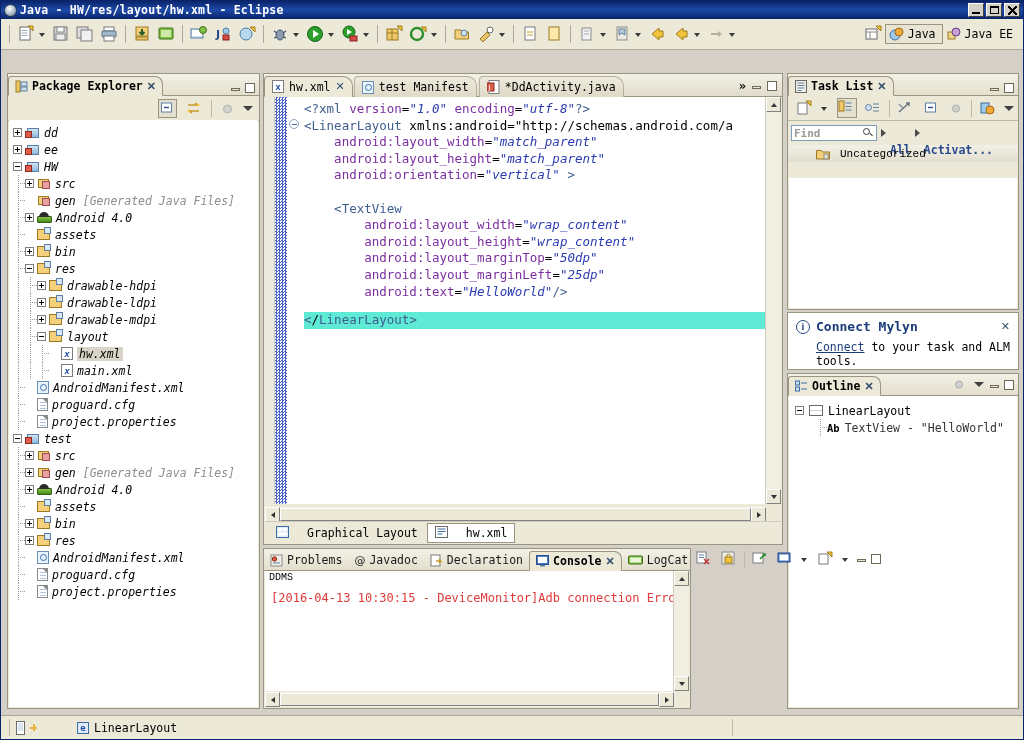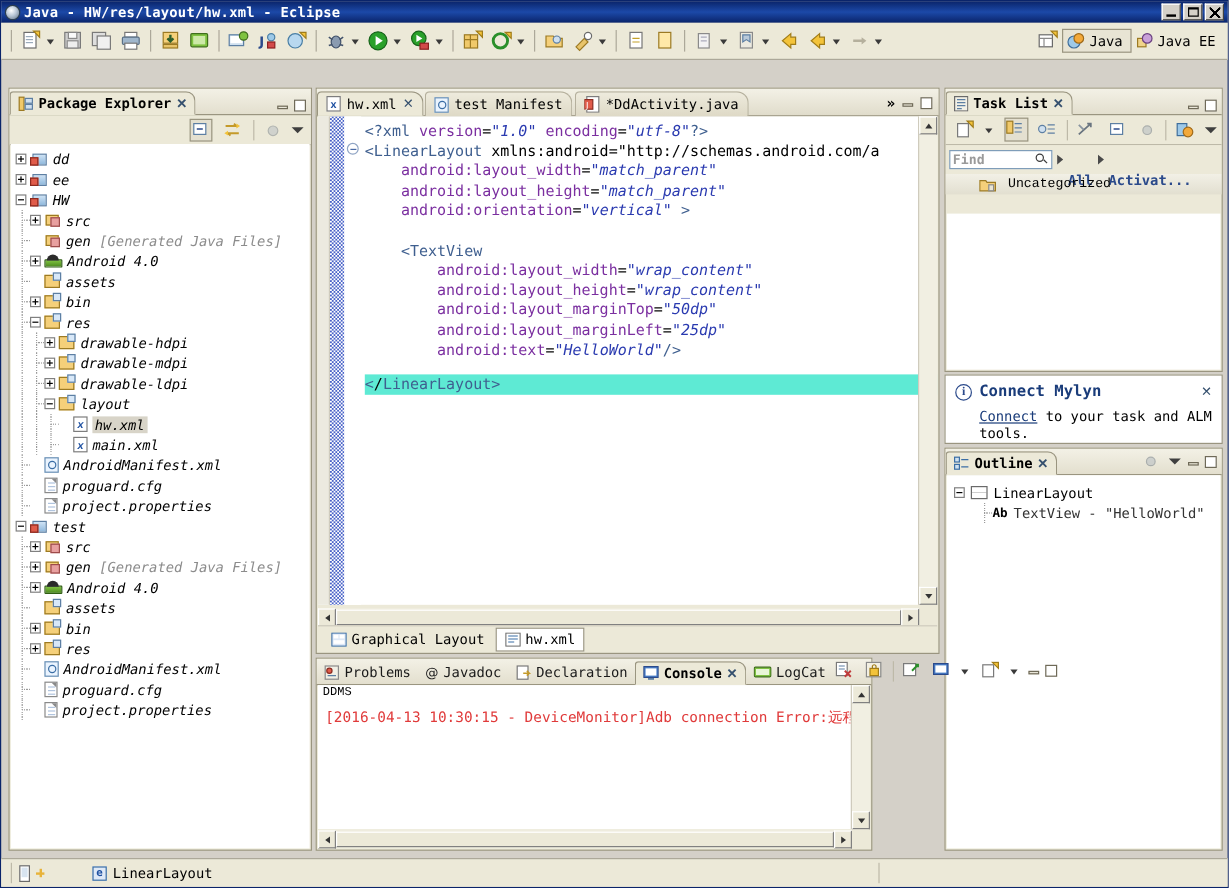--- a/index.html
+++ b/index.html
@@ -165,21 +165,21 @@
           border-right:3.5px solid transparent;border-top:4px solid #333;}
   .ed-hscroll{position:absolute;left:1px;right:16px;bottom:22px;height:15px;background:#f1efe2;display:flex;}
   .sb-btn.lt:after{content:"";position:absolute;left:5px;top:4px;border-top:3.5px solid transparent;
           border-bottom:3.5px solid transparent;border-right:4px solid #333;}
   .sb-btn.rt:after{content:"";position:absolute;left:5px;top:4px;border-top:3.5px solid transparent;
           border-bottom:3.5px solid transparent;border-left:4px solid #333;}
   .hthumb{height:13px;background:#ece9d8;border:1px solid #fff;border-right-color:#808080;border-bottom-color:#808080;
           box-sizing:border-box;margin:1px 0;}
   .ed-bottabs{position:absolute;left:1px;right:1px;bottom:1px;height:21px;background:#ece9d8;
               display:flex;align-items:center;gap:2px;padding-left:4px;border-top:1px solid #cfcbbd;}
-  .btab{display:flex;align-items:center;gap:4px;padding:2px 7px;font-family:"DejaVu Sans Mono",monospace;
+  .btab{display:flex;align-items:flex-start;gap:18px;padding:2px 7px;font-family:"DejaVu Sans Mono",monospace;
         font-size:11.5px;box-sizing:border-box;}
   .btab.active{background:#fff;border:1px solid #9a9580;}
 
   
   .find-row{display:flex;align-items:center;gap:4px;height:20px;padding:2px 3px;background:#ece9d8;font-weight:bold;}
   .find-box{flex:0 0 86px;height:16px;background:#fff;border:1px solid #7f9db9;box-sizing:border-box;
             display:flex;align-items:center;padding:0 2px;position:relative;}
   .find-ph{color:#9a9a9a;font-family:"DejaVu Sans Mono",monospace;font-size:11px;}
   .mag{margin-left:auto;width:11px;height:11px;position:relative;}
   .mag:before{content:"";position:absolute;left:0;top:0;width:7px;height:7px;border:1.4px solid #3b3b3b;
@@ -546,29 +546,29 @@
               <span style="width:3px;"></span>
               <span class="ic ic-libs"></span>
               <span class="lbl">drawable-hdpi</span>
             </div>
             <div class="trow">
               <span class="guide v"></span>
               <span class="guide l"></span>
               <span class="exp plus"></span>
               <span style="width:3px;"></span>
               <span class="ic ic-libs"></span>
+              <span class="lbl">drawable-ldpi</span>
+            </div>
+            <div class="trow">
+              <span class="guide v"></span>
+              <span class="guide l"></span>
+              <span class="exp plus"></span>
+              <span style="width:3px;"></span>
+              <span class="ic ic-libs"></span>
               <span class="lbl">drawable-mdpi</span>
-            </div>
-            <div class="trow">
-              <span class="guide v"></span>
-              <span class="guide l"></span>
-              <span class="exp plus"></span>
-              <span style="width:3px;"></span>
-              <span class="ic ic-libs"></span>
-              <span class="lbl">drawable-ldpi</span>
             </div>
             <div class="trow">
               <span class="guide v"></span>
               <span class="guide l"></span>
               <span class="exp"></span>
               <span style="width:3px;"></span>
               <span class="ic ic-libs"></span>
               <span class="lbl">layout</span>
             </div>
             <div class="trow">
@@ -894,21 +894,21 @@
           </div>
           <div class="ol-row" style="padding-left:20px;">
             <span class="guide l"></span>
             <span class="ic-ab">Ab</span>
             <span style="margin-left:5px;color:#333;">TextView - "HelloWorld"</span>
           </div>
         </div>
       </div>
     </div>
 
-    <div class="pane" style="left:262px;top:481px;width:464px;height:161px;">
+    <div class="pane" style="left:262px;top:481px;width:428px;height:161px;">
       <div class="pane-tabs">
         <div class="ptab inactive">
           <svg width="13" height="13" viewBox="0 0 13 13">
             <rect x="1" y="1" width="11" height="11" fill="#f2f0e6" stroke="#8a8a8a"></rect>
             <circle cx="4.5" cy="5" r="2.2" fill="#e05b4a" stroke="#8c2b20"></circle>
             <path d="M3 9 h7" stroke="#5d7fa3"></path>
           </svg>
           <span>Problems</span>
         </div>
         <div class="ptab inactive">

